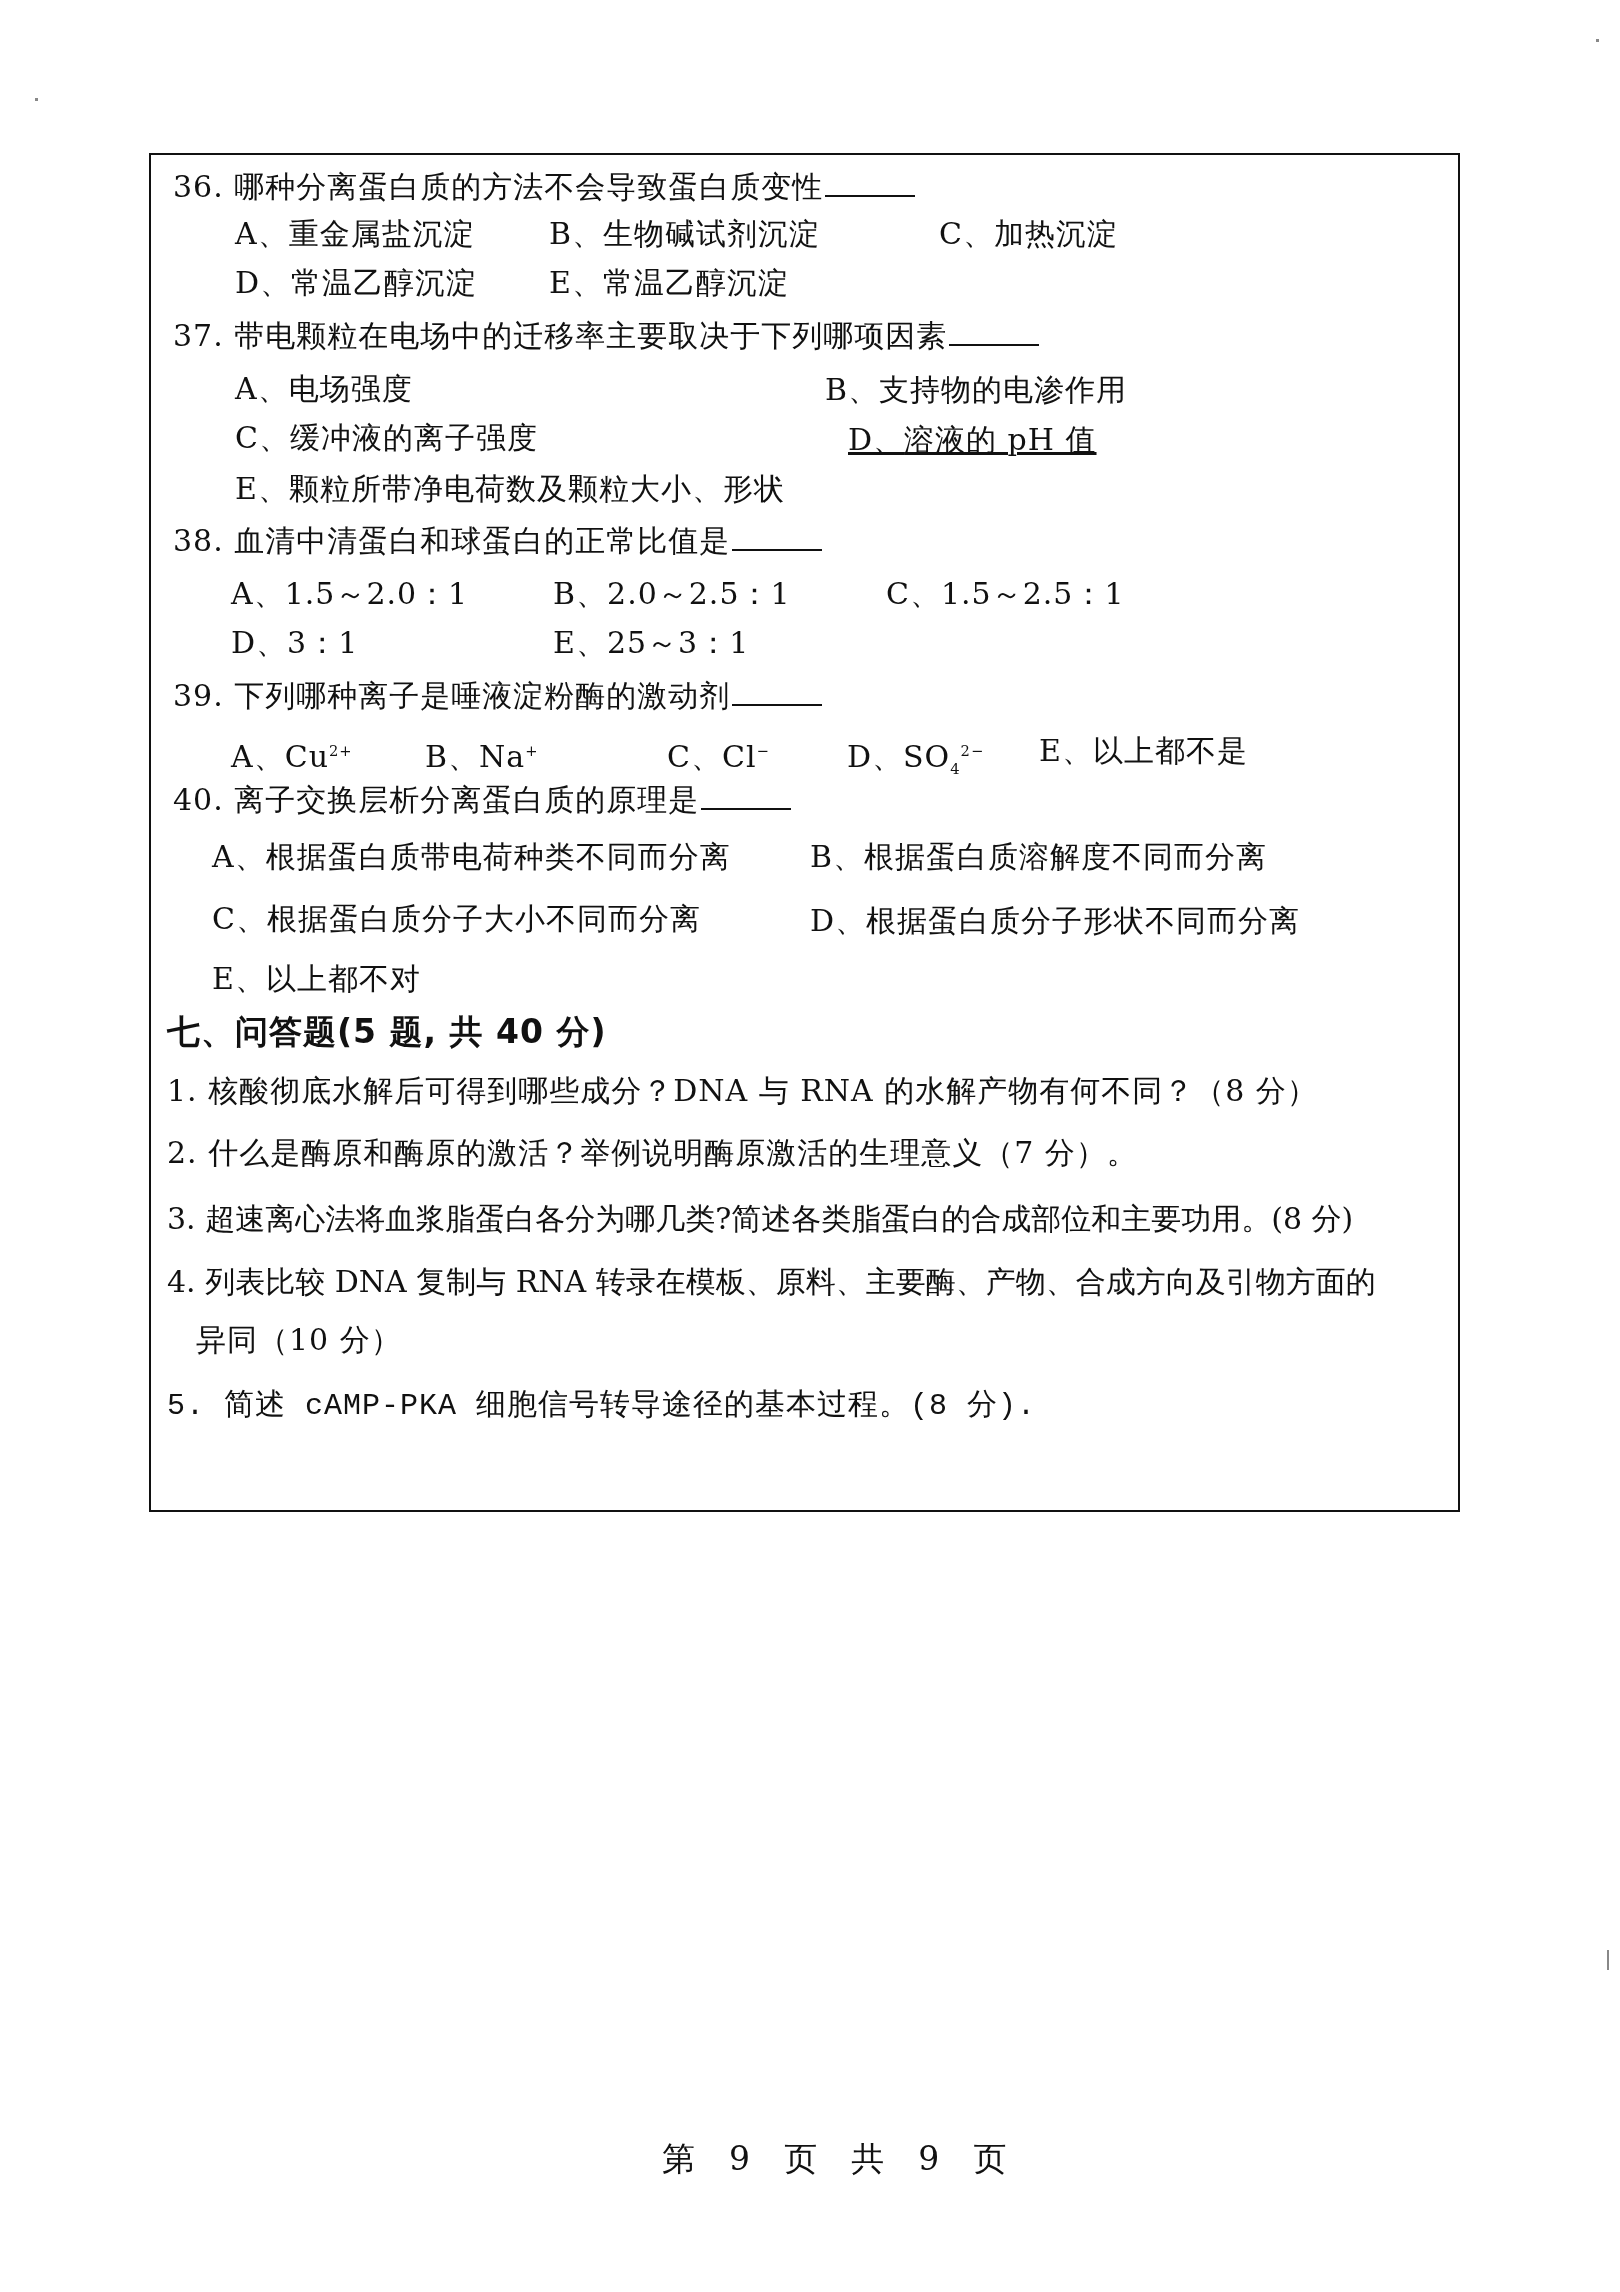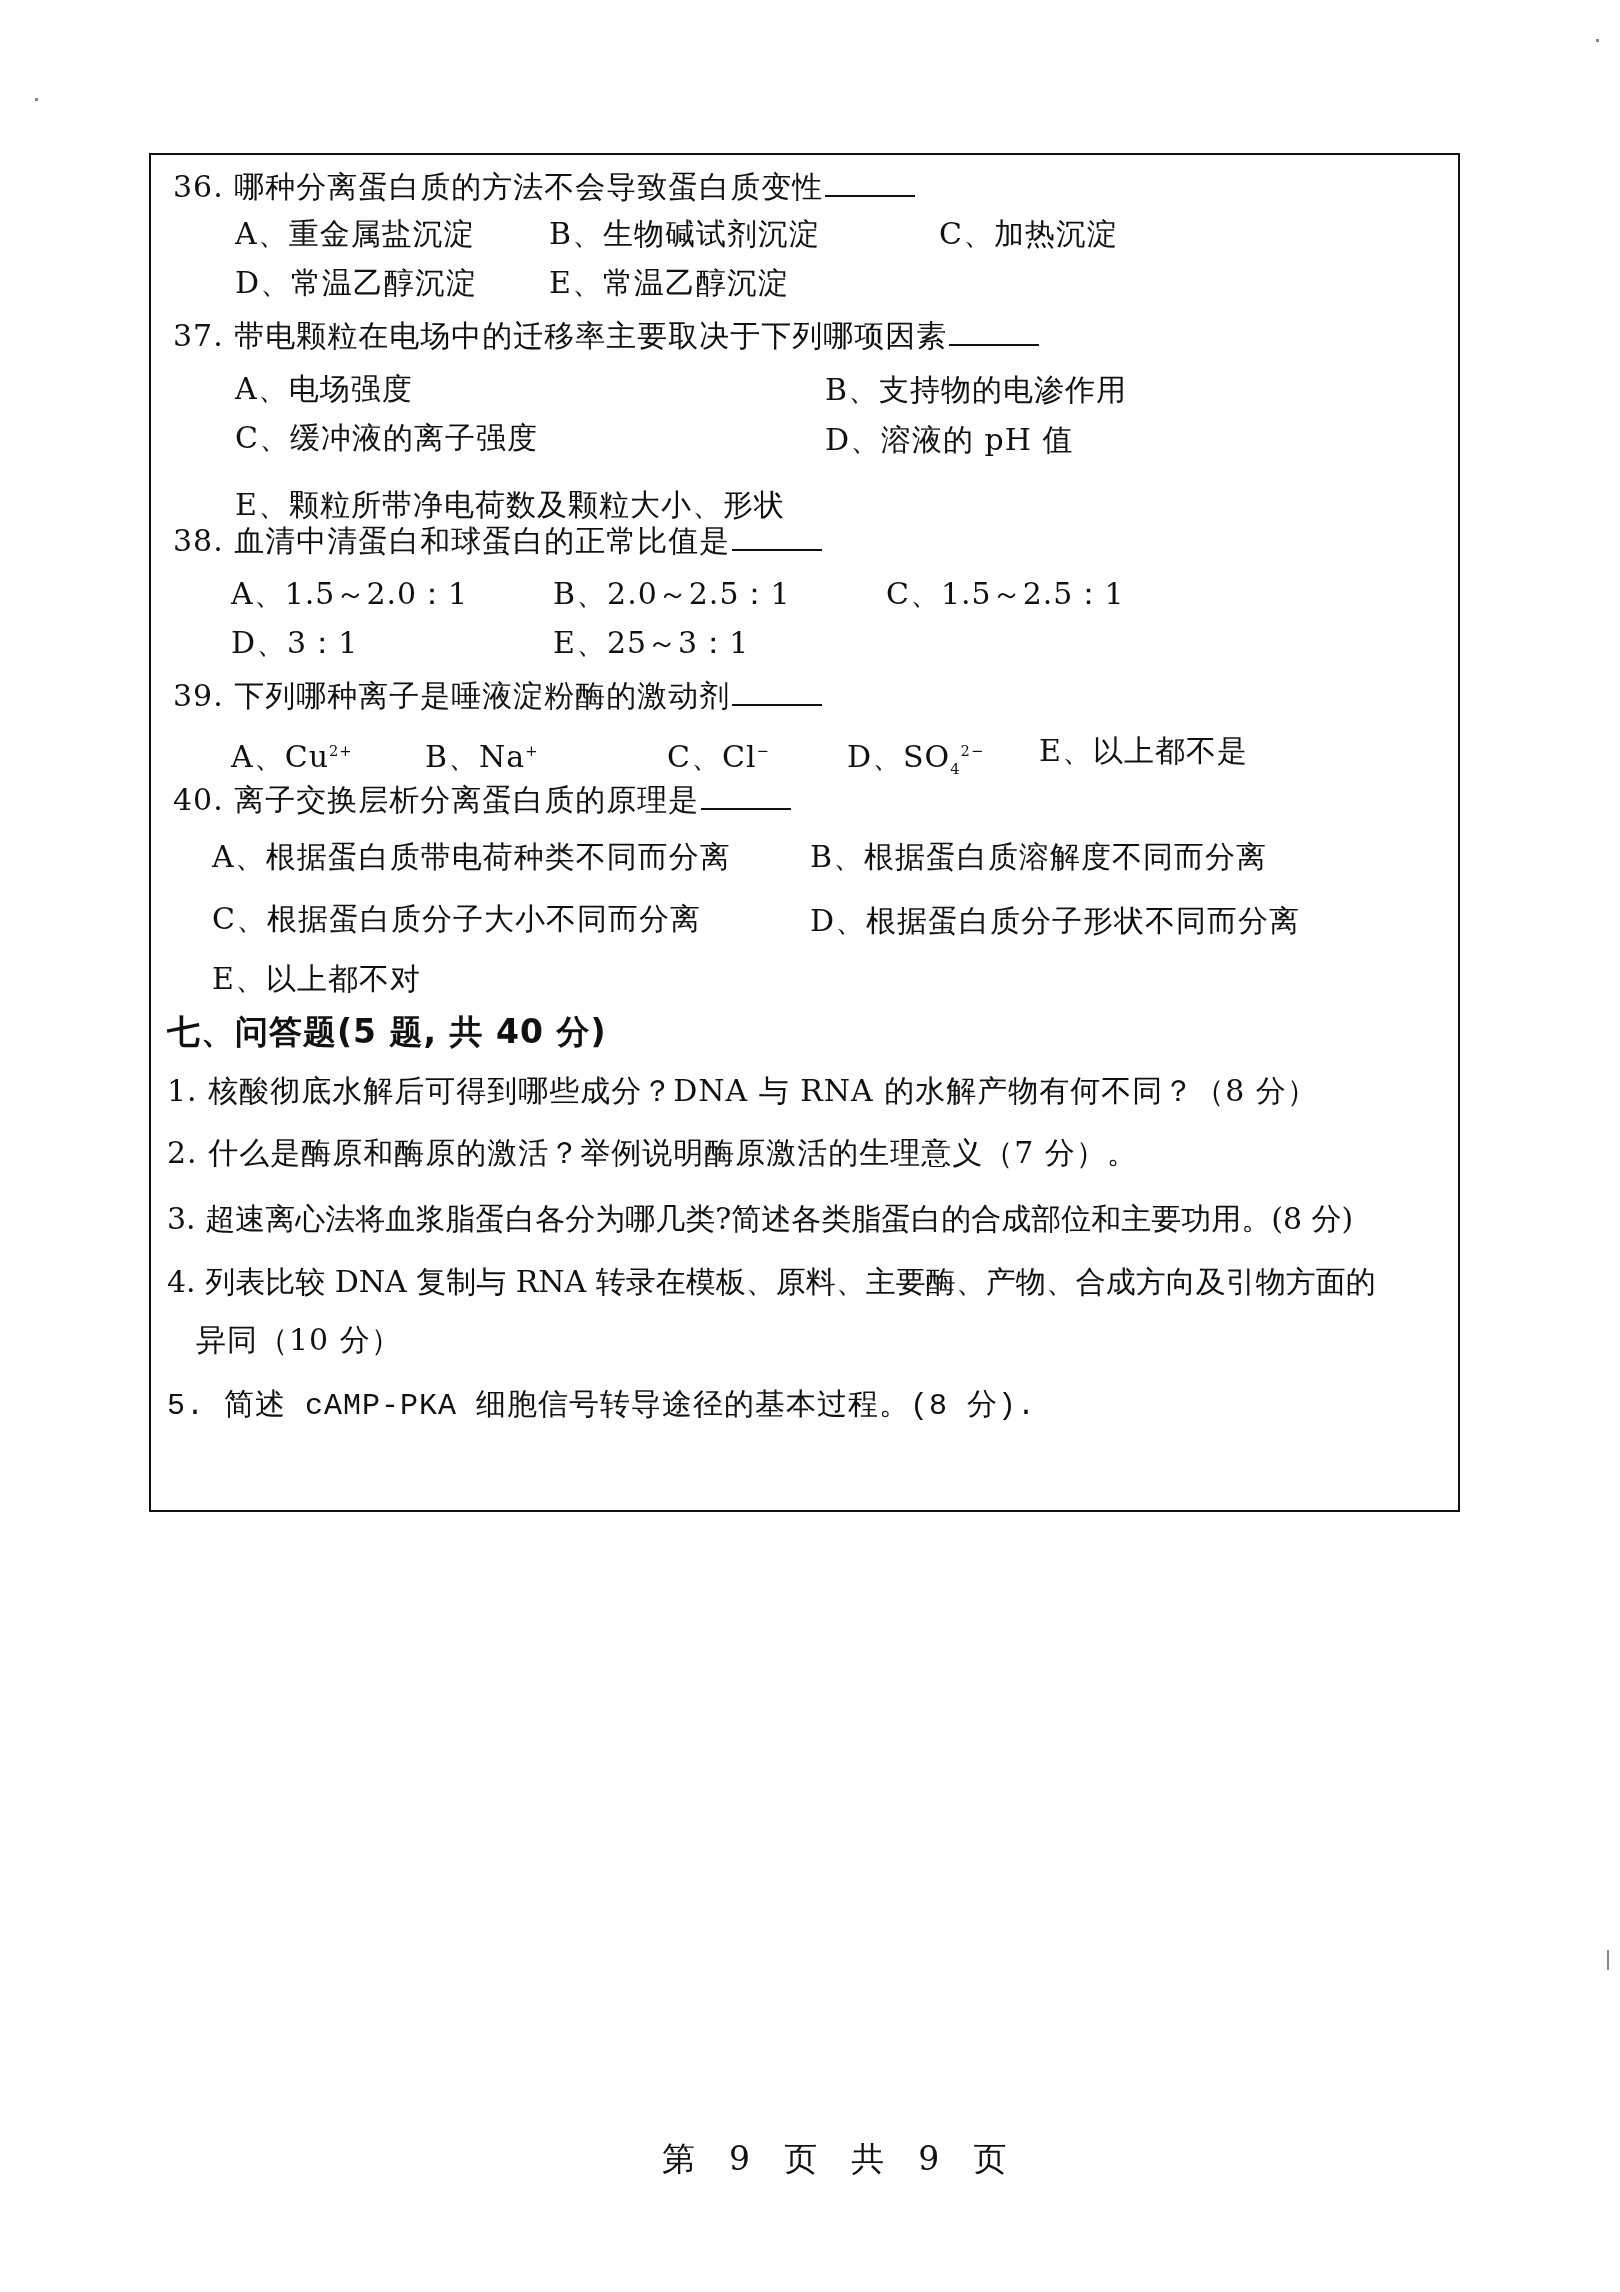--- a/index.html
+++ b/index.html
@@ -34,22 +34,22 @@
 <div class="line" style="left:235px; top:263px;"><span>D、</span><span>常温乙醇沉淀</span></div>
 <div class="line" style="left:549px; top:263px;"><span>E、</span><span>常温乙醇沉淀</span></div>
 
 <div class="line" style="left:173px; top:316px;">
   <span>37.</span>
   <span>带电颗粒在电场中的迁移率主要取决于下列哪项因素</span><span class="blank"></span>
 </div>
 <div class="line" style="left:235px; top:369px;"><span>A、</span><span>电场强度</span></div>
 <div class="line" style="left:825px; top:370px;"><span>B、</span><span>支持物的电渗作用</span></div>
 <div class="line" style="left:235px; top:418px;"><span>C、</span><span>缓冲液的离子强度</span></div>
-<div class="line" style="left:825px; top:420px;"><span>D、</span><span>溶液的 pH 值</span></div>
-<div class="line" style="left:235px; top:469px;margin-top:16px;"><span>E、</span><span>颗粒所带净电荷数及颗粒大小、形状</span></div>
+<div class="line" style="left:848px; top:420px;text-decoration:underline;"><span>D、</span><span>溶液的 pH 值</span></div>
+<div class="line" style="left:235px; top:469px;"><span>E、</span><span>颗粒所带净电荷数及颗粒大小、形状</span></div>
 
 <div class="line" style="left:173px; top:521px;">
   <span>38.</span>
   <span>血清中清蛋白和球蛋白的正常比值是</span><span class="blank"></span>
 </div>
 <div class="line" style="left:231px; top:574px;"><span>A、</span><span>1.5～2.0：1</span></div>
 <div class="line" style="left:553px; top:574px;"><span>B、</span><span>2.0～2.5：1</span></div>
 <div class="line" style="left:886px; top:574px;"><span>C、</span><span>1.5～2.5：1</span></div>
 <div class="line" style="left:231px; top:623px;"><span>D、</span><span>3：1</span></div>
 <div class="line" style="left:553px; top:623px;"><span>E、</span><span>25～3：1</span></div>

